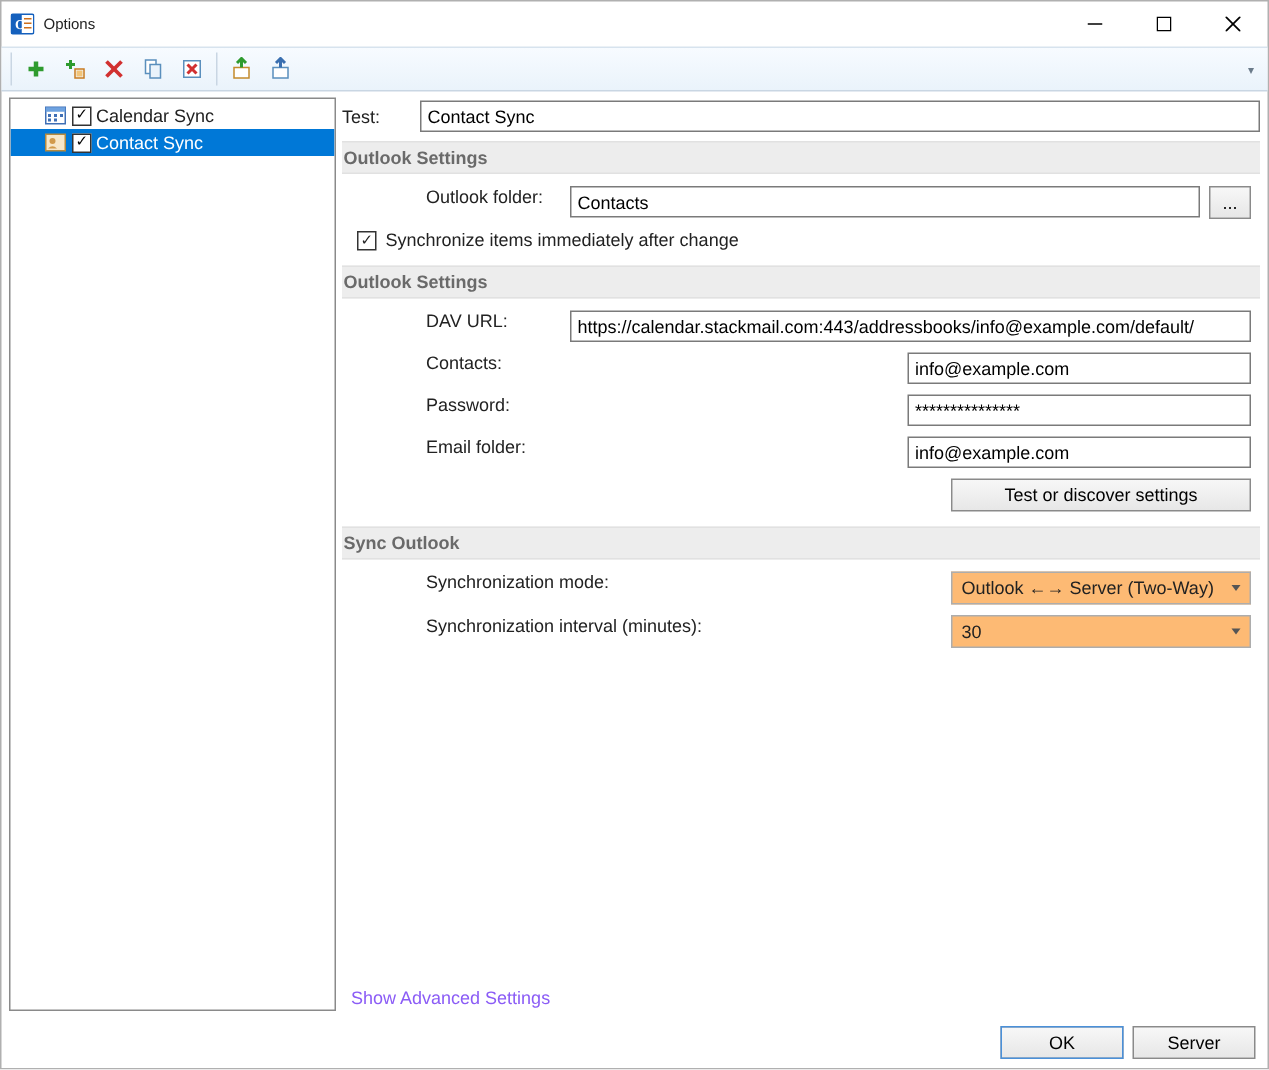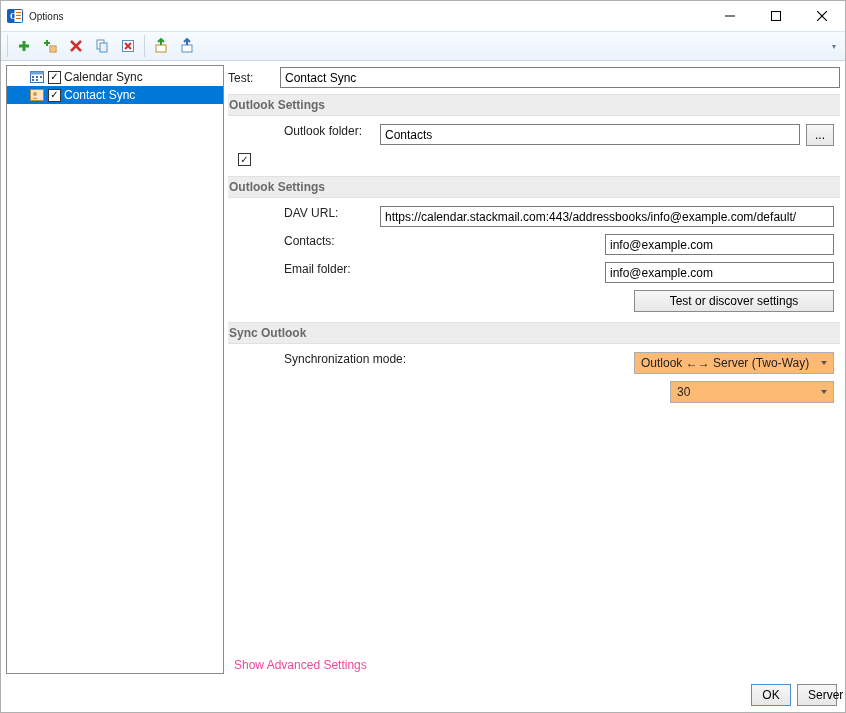--- a/index.html
+++ b/index.html
@@ -36,23 +36,23 @@
   .row .txt { flex:1; }
   .btn { border:1px solid #8a8a8a; background:linear-gradient(#f7f7f7,#e7e7e7); height:22px; padding:0 10px; font:inherit; cursor:default; }
   .btn.small { width:28px; padding:0; }
   .btn-row-right { display:flex; justify-content:flex-end;align-items:flex-end; }
   .chk-row { display:flex; align-items:center; gap:6px; }
   .chk { width:13px; height:13px; border:1px solid #333; display:inline-flex; align-items:center; justify-content:center; font-size:10px; }
   .spacer-flex { flex:1; }
   .half-field { width:200px; }
   .select { border:1px solid #adadad; background:#fdba74; height:22px; padding:0 18px 0 6px; font:inherit; position:relative; display:inline-flex; align-items:center; }
   .select::after { content:""; position:absolute; right:6px; top:50%; width:0; height:0; border-left:3px solid transparent; border-right:3px solid transparent; border-top:4px solid #555; transform:translateY(-50%); }
-  .link { color:#ec4899; cursor:pointer; margin:0 0 2px 6px; }
+  .link { color:#8b5cf6; cursor:pointer; margin:0 0 2px 6px; }
   .footer { height:34px; border-top:0; display:flex; align-items:center; justify-content:flex-end; padding:0 8px; gap:6px; }
-  .footer .btn { width:40px; }
+  .footer .btn { width:82px; }
   .footer .btn.primary { outline:1px solid #4a90d9; outline-offset:-1px; }
   svg { display:block; }
 </style>
 </head>
 <body>
 
 <div class="window">
 
   <div class="titlebar">
     <div class="titlebar-left">
@@ -180,33 +180,39 @@
 
       <div class="section-hdr">Outlook Settings</div>
       <div class="section-body">
         <div class="row">
           <span class="lbl">Outlook folder:</span>
           <input class="txt" value="Contacts" style="">
           <button class="btn small">...</button>
         </div>
         <div class="chk-row">
           <span class="chk">✓</span>
+          <span>Synchronize items immediately after change</span>
         </div>
       </div>
 
       <div class="section-hdr">Outlook Settings</div>
       <div class="section-body">
         <div class="row">
           <span class="lbl">DAV URL:</span>
           <input class="txt" value="https://calendar.stackmail.com:443/addressbooks/info@example.com/default/" style="">
         </div>
         <div class="row">
           <span class="lbl">Contacts:</span>
           <span class="spacer-flex"></span>
           <input class="txt half-field" value="info@example.com" style="">
+        </div>
+        <div class="row">
+          <span class="lbl">Password:</span>
+          <span class="spacer-flex"></span>
+          <input class="txt half-field" value="***************" style="">
         </div>
         <div class="row">
           <span class="lbl">Email folder:</span>
           <span class="spacer-flex"></span>
           <input class="txt half-field" value="info@example.com" style="">
         </div>
         <div class="btn-row-right">
           <button class="btn" style="width:200px">Test or discover settings</button>
         </div>
       </div>
@@ -214,22 +220,23 @@
       <div class="section-hdr">Sync Outlook</div>
       <div class="section-body">
         <div class="row">
           <span class="lbl-wide">Synchronization mode:</span>
           <span class="spacer-flex"></span>
           <span class="select" style="width:200px">
               <span>Outlook ←→ Server (Two-Way)</span>
             </span>
         </div>
         <div class="row">
-          <span class="spacer-flex"></span>
-          <span class="select" style="width:164px">
+          <span class="lbl-wide">Synchronization interval (minutes):</span>
+          <span class="spacer-flex"></span>
+          <span class="select" style="width:200px">
               <span>30</span>
             </span>
         </div>
       </div>
 
       <div class="spacer-flex"></div>
       <span class="link">Show Advanced Settings</span>
     </div>
   </div>
 

